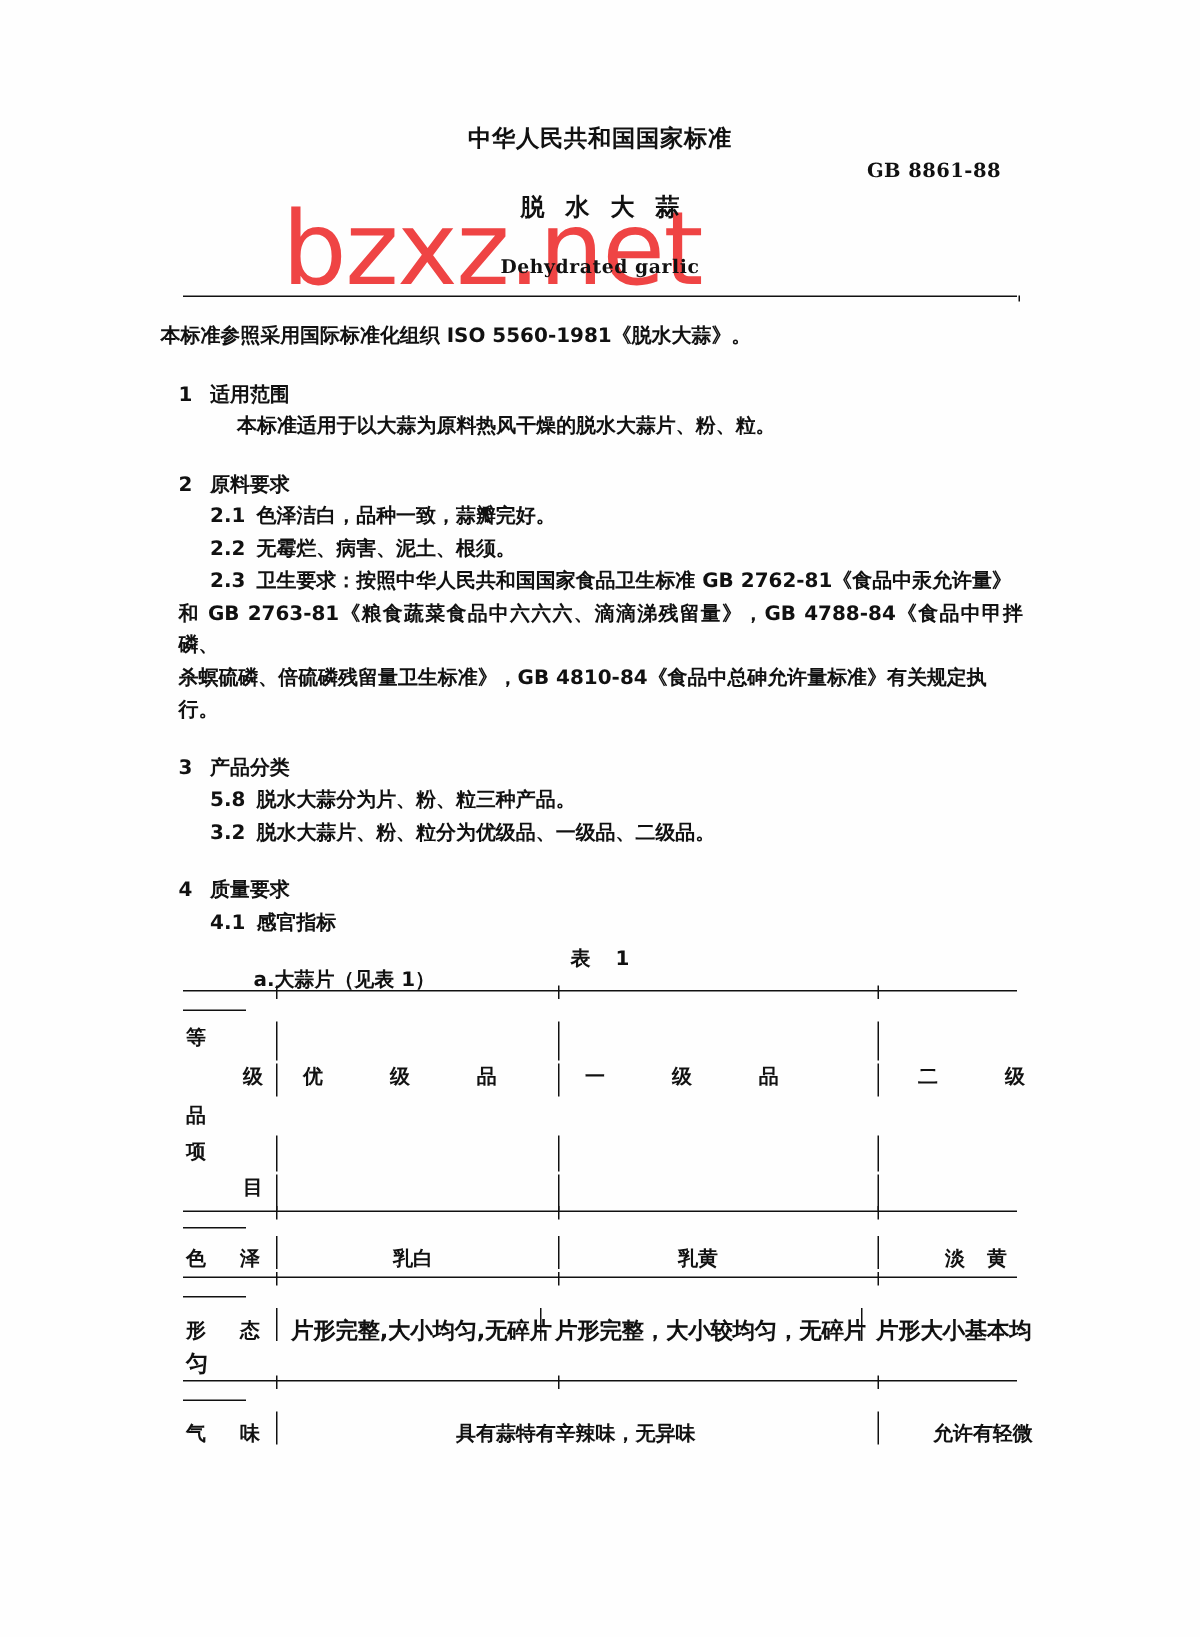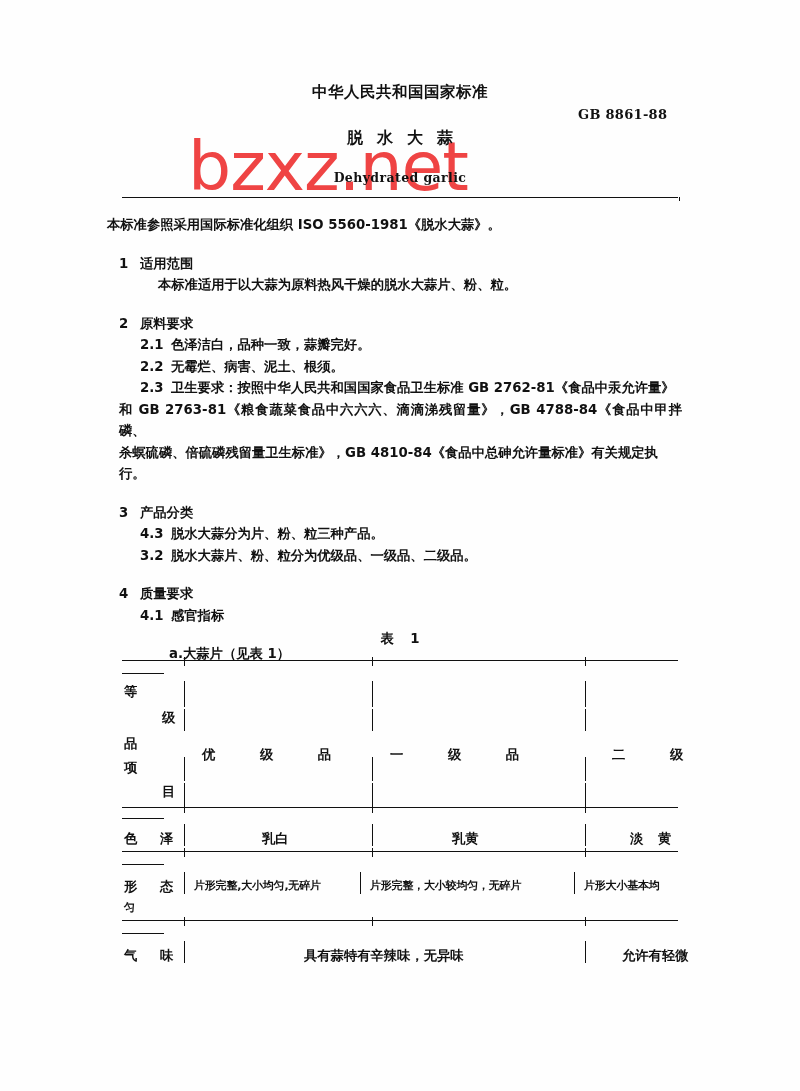--- a/index.html
+++ b/index.html
@@ -232,24 +232,24 @@
   }
   .row-label {
     position: absolute;
     white-space: nowrap;
     letter-spacing: 9px;
   }
   .cellval {
     position: absolute;
     white-space: nowrap;
   }
-  .sp-wide { letter-spacing: 20px; margin-top: 37px; }
+  .sp-wide { letter-spacing: 20px; }
   .sp-sm   { letter-spacing: 5px; }
   .small-dense {
-    font-size: 11px;
+    font-size: 15px;
     letter-spacing: -0.2px;
   }
 </style>
 </head>
 <body>
 
 <div id="page">
 
   <div id="watermark">bzxz.net</div>
 
@@ -270,21 +270,21 @@
 
     <p class="para sec-head"><span class="sec-num">2</span><span>原料要求</span></p>
     <p class="para sub"><span class="sub-num">2.1</span><span>色泽洁白，品种一致，蒜瓣完好。</span></p>
     <p class="para sub"><span class="sub-num">2.2</span><span>无霉烂、病害、泥土、根须。</span></p>
     <p class="para sub"><span class="sub-num">2.3</span><span>卫生要求：按照中华人民共和国国家食品卫生标准 GB 2762-81《食品中汞允许量》</span></p>
     <p class="para sub-hang">和 GB 2763-81《粮食蔬菜食品中六六六、滴滴涕残留量》，GB 4788-84《食品中甲拌磷、</p>
     <p class="para sub-hang">杀螟硫磷、倍硫磷残留量卫生标准》，GB 4810-84《食品中总砷允许量标准》有关规定执</p>
     <p class="para sub-hang">行。</p>
 
     <p class="para sec-head"><span class="sec-num">3</span><span>产品分类</span></p>
-    <p class="para sub"><span class="sub-num">4.3</span><span>脱水大蒜分为片、粉、粒三种产品。</span></p>
+    <p class="para sub"><span class="sub-num">5.8</span><span>脱水大蒜分为片、粉、粒三种产品。</span></p>
     <p class="para sub"><span class="sub-num">3.2</span><span>脱水大蒜片、粉、粒分为优级品、一级品、二级品。</span></p>
 
     <p class="para sec-head"><span class="sec-num">4</span><span>质量要求</span></p>
     <p class="para sub"><span class="sub-num">4.1</span><span>感官指标</span></p>
     <p class="para item-a">a.大蒜片（见表 1）</p>
 
   </div>
 
   <div id="table-caption">表 1</div>
 

